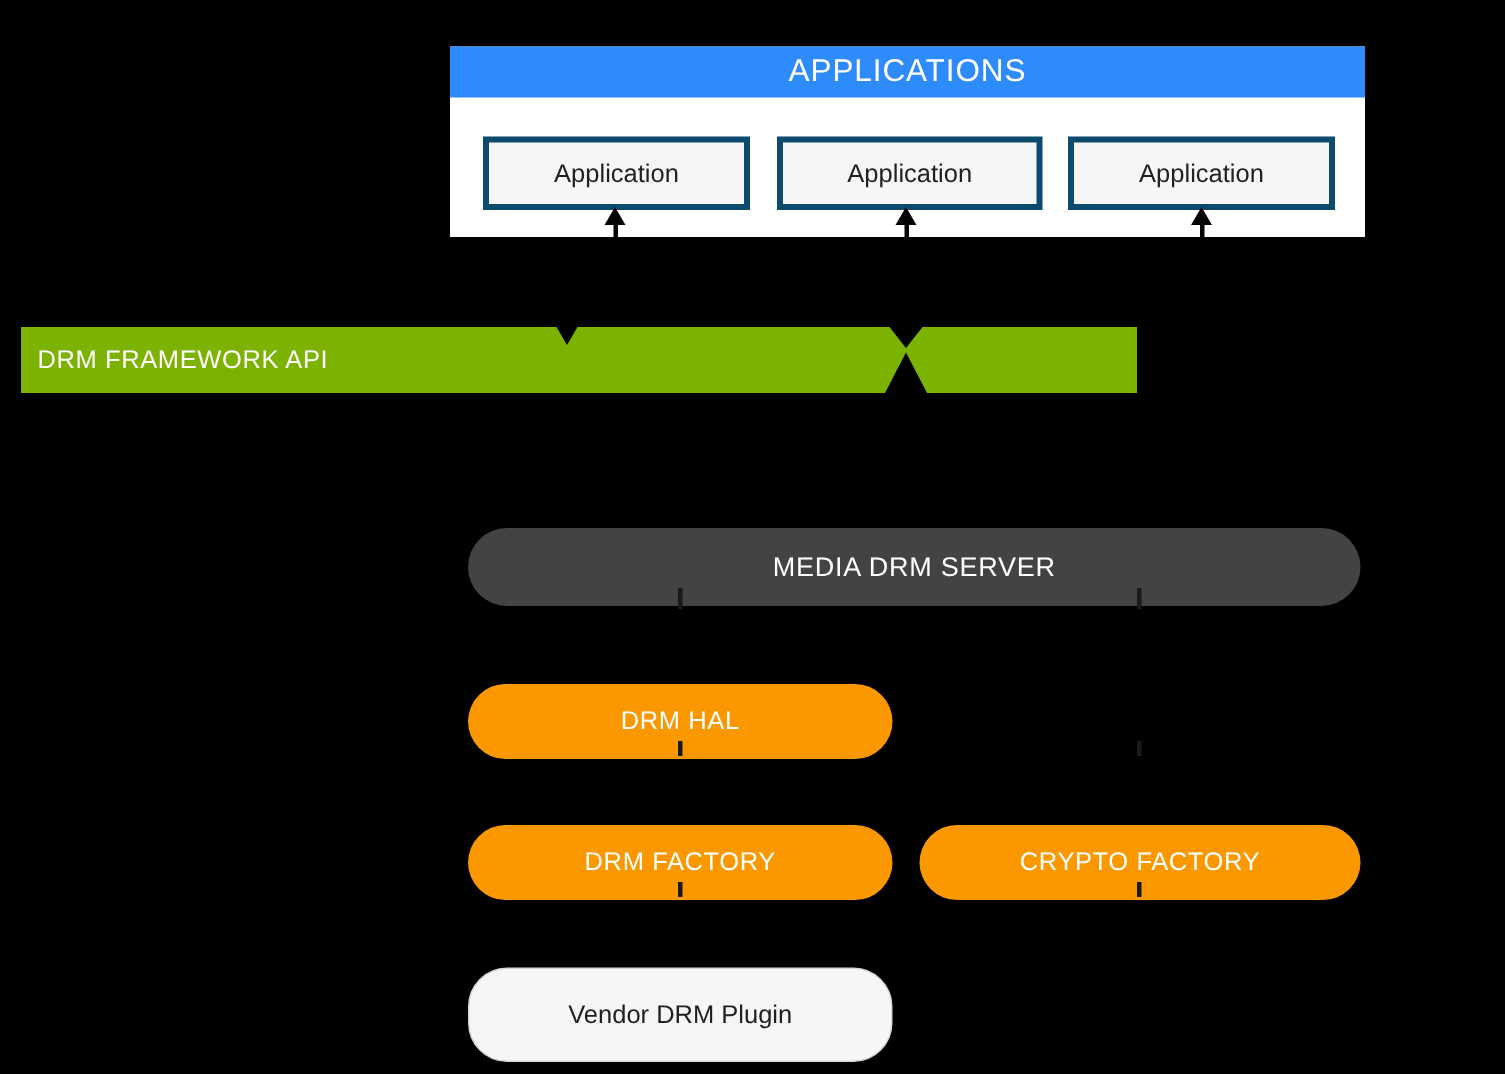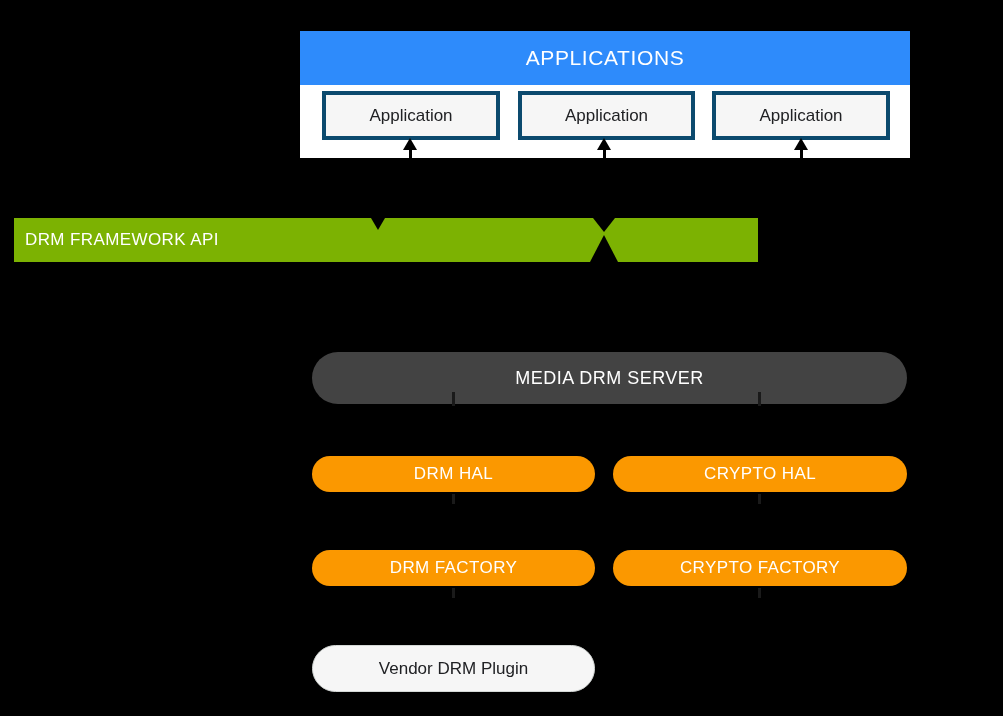--- a/index.html
+++ b/index.html
@@ -29,21 +29,21 @@
     top: 31px;
     width: 610px;
     height: 127px;
     background: #ffffff;
     box-sizing: border-box;
   }
   .apps-header {
     position: absolute;
     left: 0; top: 0;
     width: 610px;
-    height: 54px;
+    height: 34px;
     background: #2e8bfb;
     color: #ffffff;
     font-size: 21px;
     letter-spacing: 0.6px;
     display: flex;
     align-items: center;
     justify-content: center;
     box-sizing: border-box;
   }
   .app-box {
@@ -100,28 +100,28 @@
     background: #434343;
     color: #ffffff;
     font-size: 18px;
     letter-spacing: 0.5px;
   }
   .block.hal, .block.factory {
     background: #fb9800;
     color: #ffffff;
     font-size: 17px;
     letter-spacing: 0.4px;
-    height: 36px;
+    height: 50px;
   }
   .block.plugin {
     background: #f6f6f6;
     border: 1px solid #d4d8d6;
     color: #202124;
     font-size: 17px;
-    height: 47px;
+    height: 63px;
   }
 
   .col-left  { left: 312px; width: 283px; }
   .col-right { left: 613px; width: 294px; }
 
   .row-hal     { top: 456px; }
   .row-factory { top: 550px; }
   .row-plugin  { top: 645px; }
   .arrow-stem {
     position: absolute;
@@ -210,21 +210,20 @@
   </div>
 
   <div class="notch-up" style="left:590px; top:235px;"></div>
 
   <div class="block server">MEDIA DRM SERVER</div>
 
   <div class="stub" style="left:452px; top:392px; height:14px;"></div>
   <div class="stub" style="left:758px; top:392px; height:14px;"></div>
 
   <div class="block hal col-left row-hal">DRM HAL</div>
-  <div class="block hal col-right row-hal">CRYPTO HAL</div>
 
   <div class="stub" style="left:452px; top:494px; height:10px;"></div>
   <div class="stub" style="left:758px; top:494px; height:10px;"></div>
 
   <div class="block factory col-right row-factory">CRYPTO FACTORY</div>
   <div class="block factory col-left row-factory">DRM FACTORY</div>
 
   <div class="stub" style="left:452px; top:588px; height:10px;"></div>
   <div class="stub" style="left:758px; top:588px; height:10px;"></div>
 

